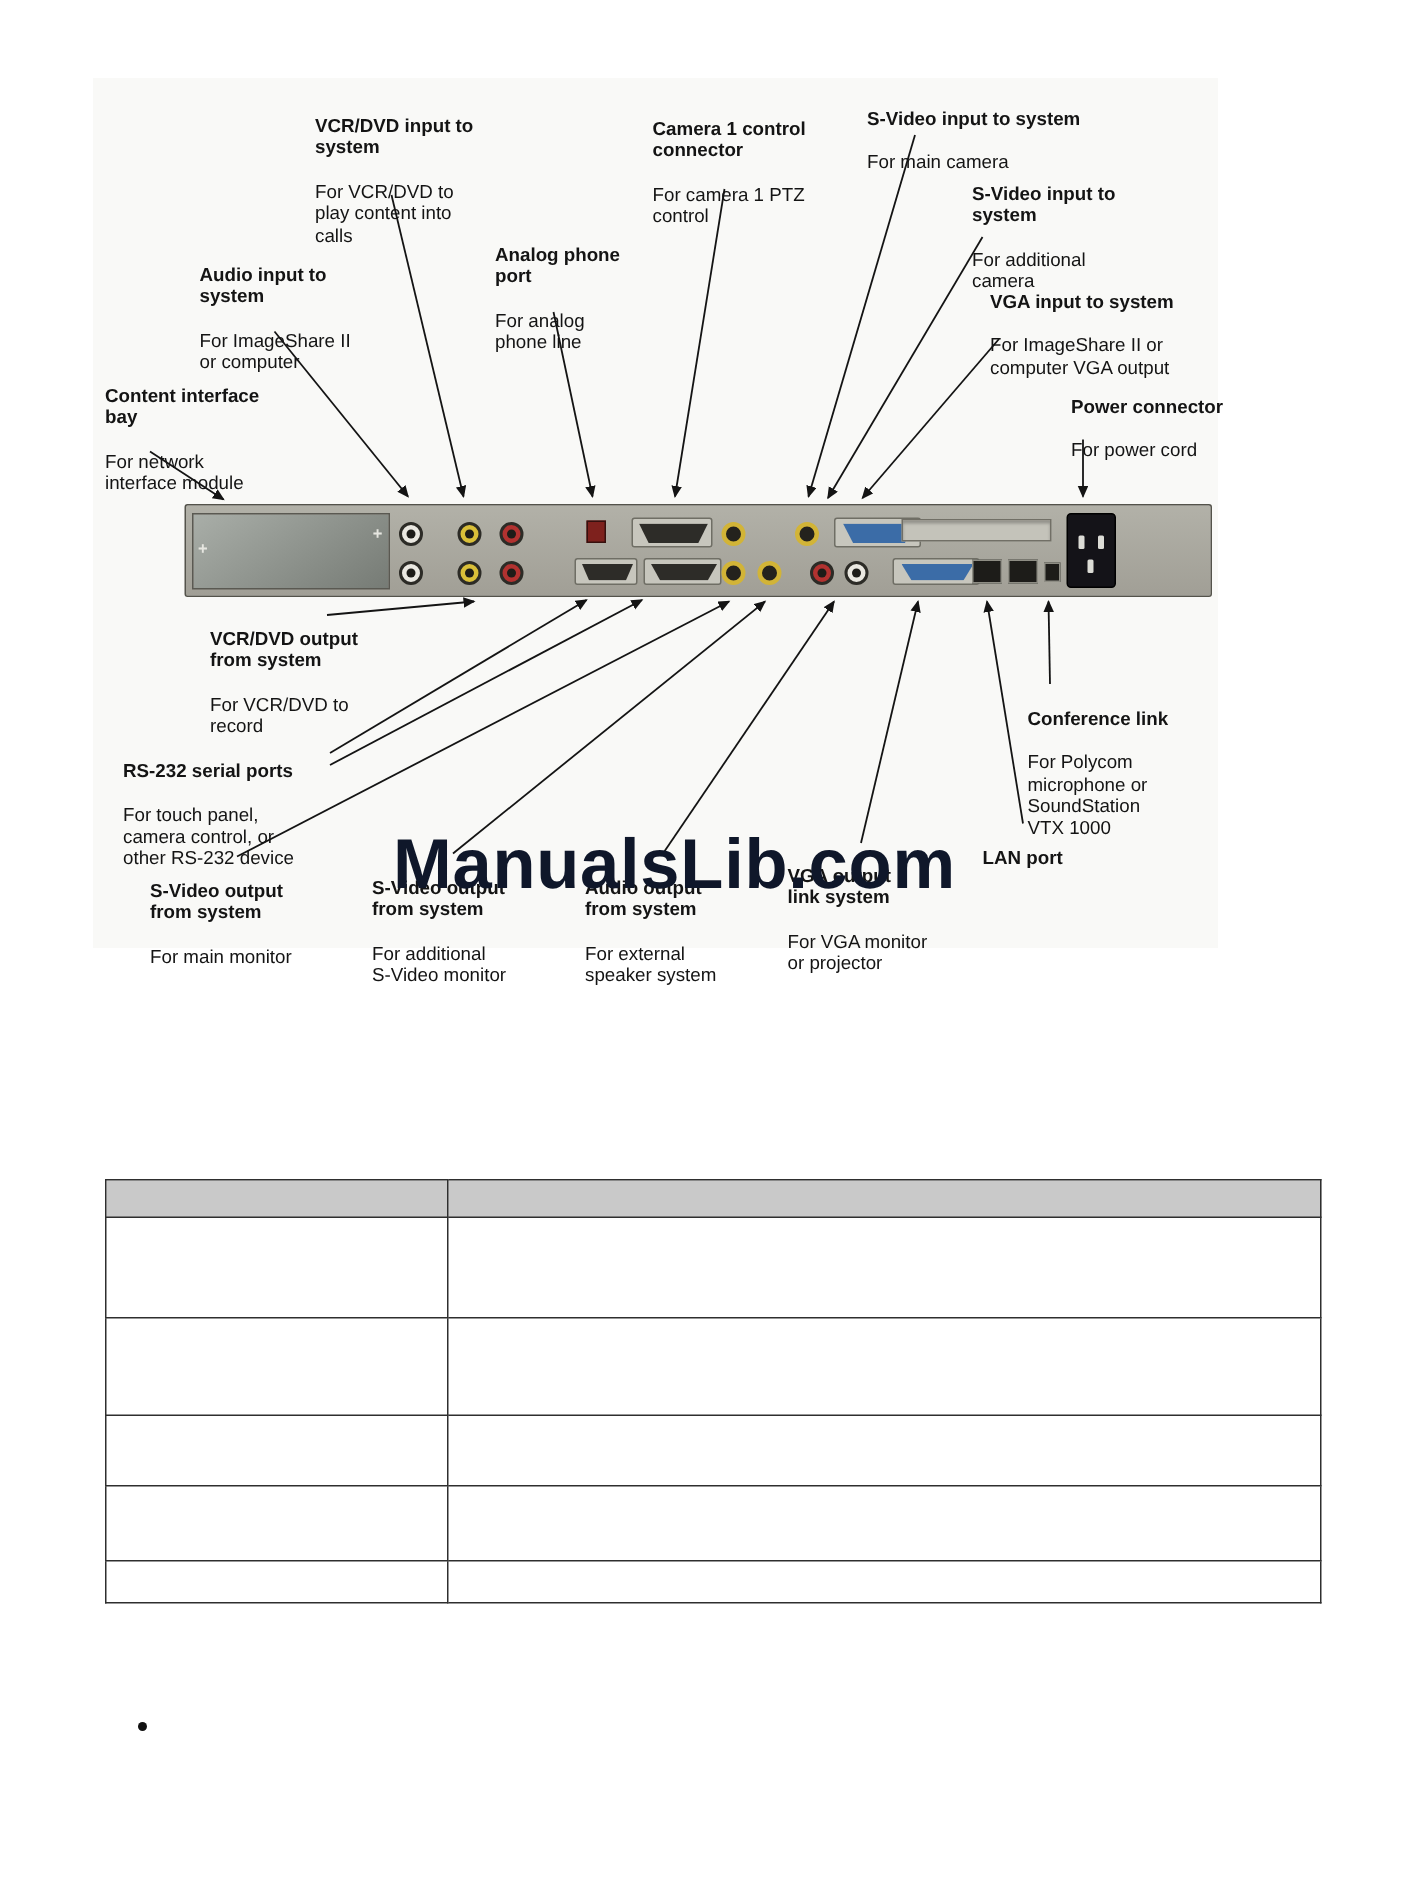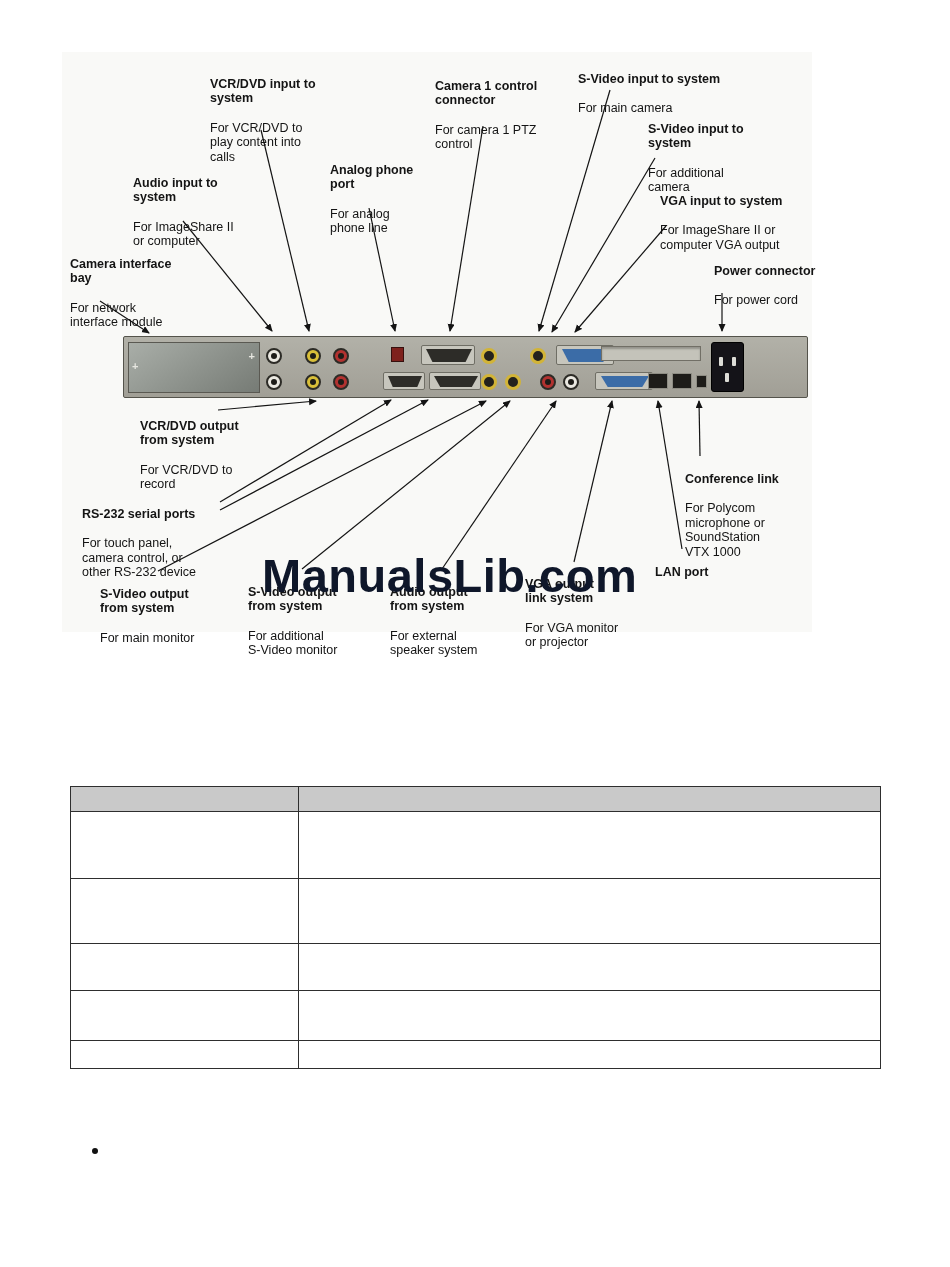--- a/index.html
+++ b/index.html
@@ -174,21 +174,21 @@
     <div class="t">Analog phone
 port</div>
     <div class="d">For analog
 phone line</div>
   </div>
   <div class="callout" style="left:714px;top:249px;width:130px">
     <div class="t">Power connector</div>
     <div class="d">For power cord</div>
   </div>
   <div class="callout" style="left:70px;top:242px;width:118px">
-    <div class="t">Camera interface
+    <div class="t">Content interface
 bay</div>
     <div class="d">For network
 interface module</div>
   </div>
   <div class="callout" style="left:140px;top:404px;width:115px">
     <div class="t">VCR/DVD output
 from system</div>
     <div class="d">For VCR/DVD to
 record</div>
   </div>

